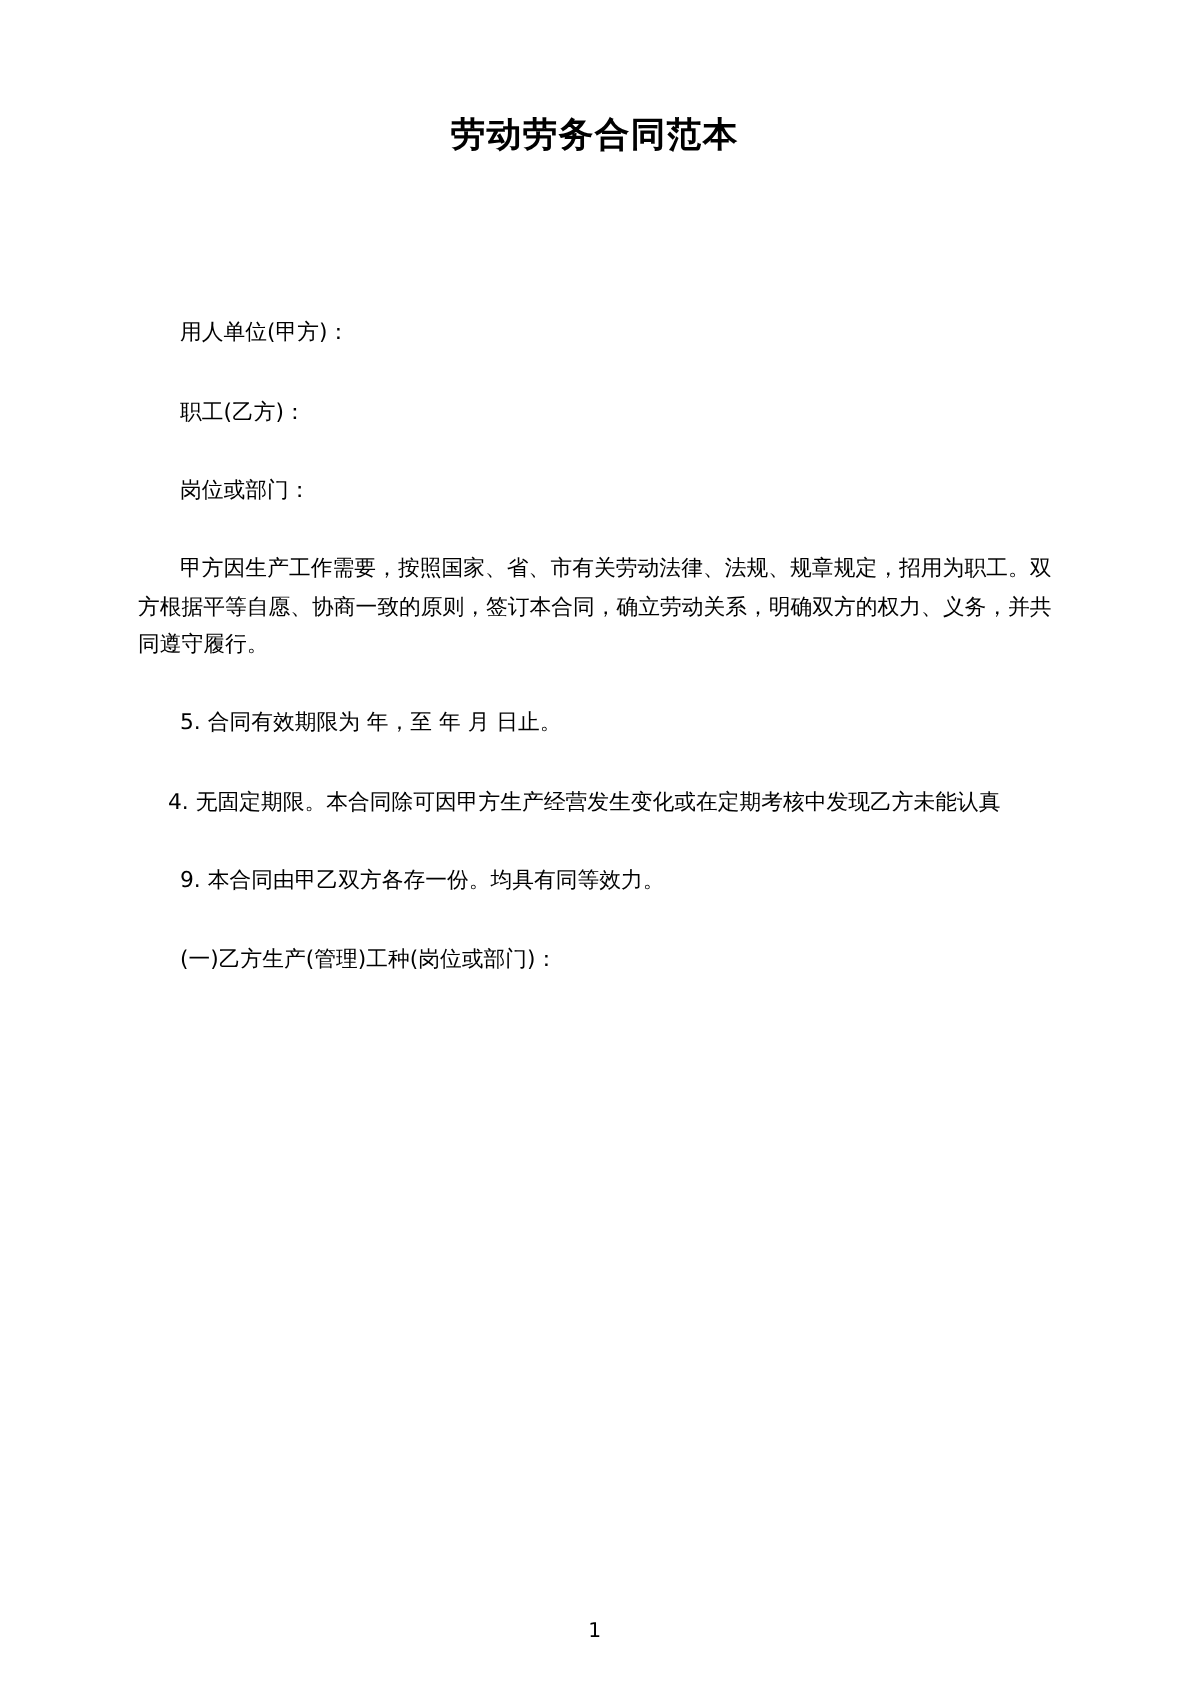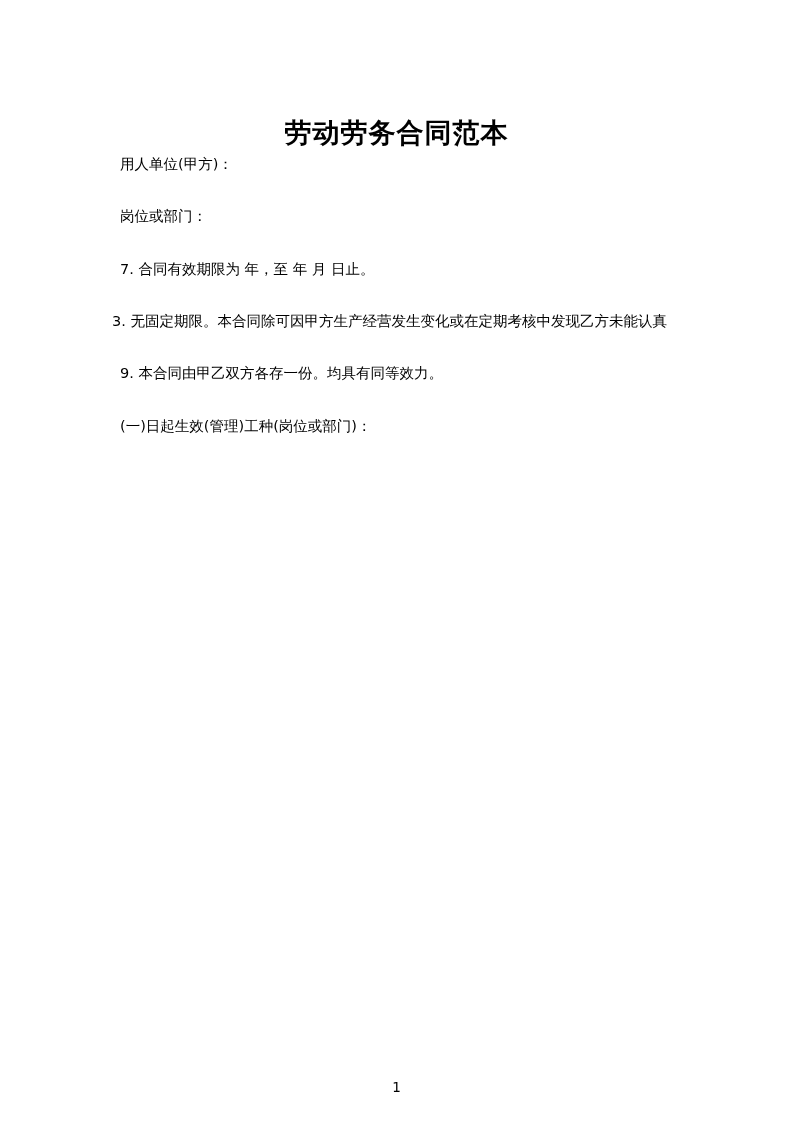--- a/index.html
+++ b/index.html
@@ -16,29 +16,30 @@
     overflow: hidden;
   }
   .page {
     position: relative;
     width: 793px;
     height: 1122px;
     box-sizing: border-box;
     padding: 0 92px;
   }
   .doc-title {
-    font-size: 27px;
+    font-size: 23px;
     font-weight: bold;
     text-align: center;
     letter-spacing: 1px;
     margin: 0;
-    padding-top: 114px;
+    padding-top: 74px;
     line-height: 1.4;
   }
   .body-block {
+    margin-top: 104px;
   }
   .para {
     font-size: 14.5px;
     line-height: 1.75;
     margin: 0 0 27px 0;
     text-align: justify;
     word-break: break-all;
   }
   .indent-1 {
     text-indent: 28px;
@@ -60,33 +61,35 @@
 <body>
 
 <div class="page">
 
   <h1 class="doc-title">劳动劳务合同范本</h1>
 
   <div class="body-block">
 
     <p class="para indent-1">用人单位(甲方)：</p>
 
+    <p class="para indent-1">职工(乙方)：</p>
 
     <p class="para indent-1">岗位或部门：</p>
 
+    <p class="para indent-1">甲方因生产工作需要，按照国家、省、市有关劳动法律、法规、规章规定，招用为职工。双方根据平等自愿、协商一致的原则，签订本合同，确立劳动关系，明确双方的权力、义务，并共同遵守履行。</p>
 
 
 
-    <p class="para indent-1">7. 合同有效期限为  年，至  年  月  日止。</p>
+    <p class="para indent-1">5. 合同有效期限为  年，至  年  月  日止。</p>
 
-    <p class="para indent-tiny">3. 无固定期限。本合同除可因甲方生产经营发生变化或在定期考核中发现乙方未能认真</p>
+    <p class="para indent-tiny">4. 无固定期限。本合同除可因甲方生产经营发生变化或在定期考核中发现乙方未能认真</p>
 
 
     <p class="para indent-1">9. 本合同由甲乙双方各存一份。均具有同等效力。</p>
 
 
-    <p class="para indent-1">(一)日起生效(管理)工种(岗位或部门)：</p>
+    <p class="para indent-1">(一)乙方生产(管理)工种(岗位或部门)：</p>
 
   </div>
 
   <div class="page-number">1</div>
 
 </div>
 
 </body></html>

